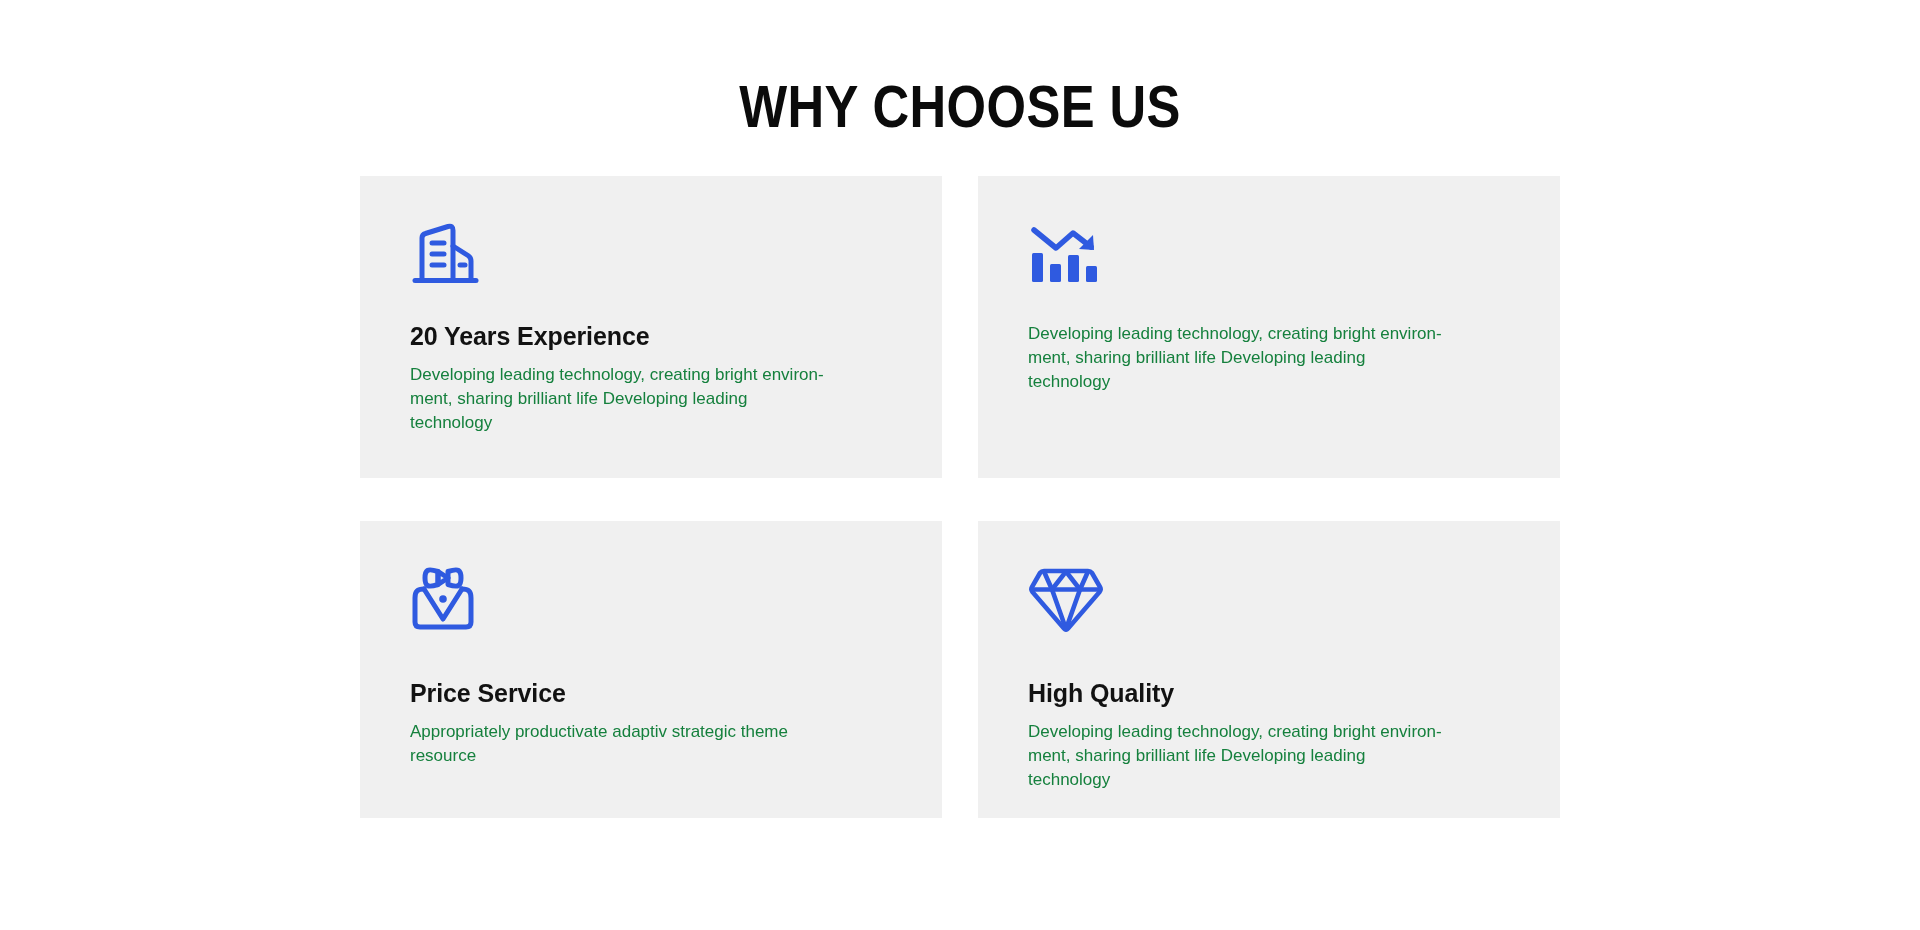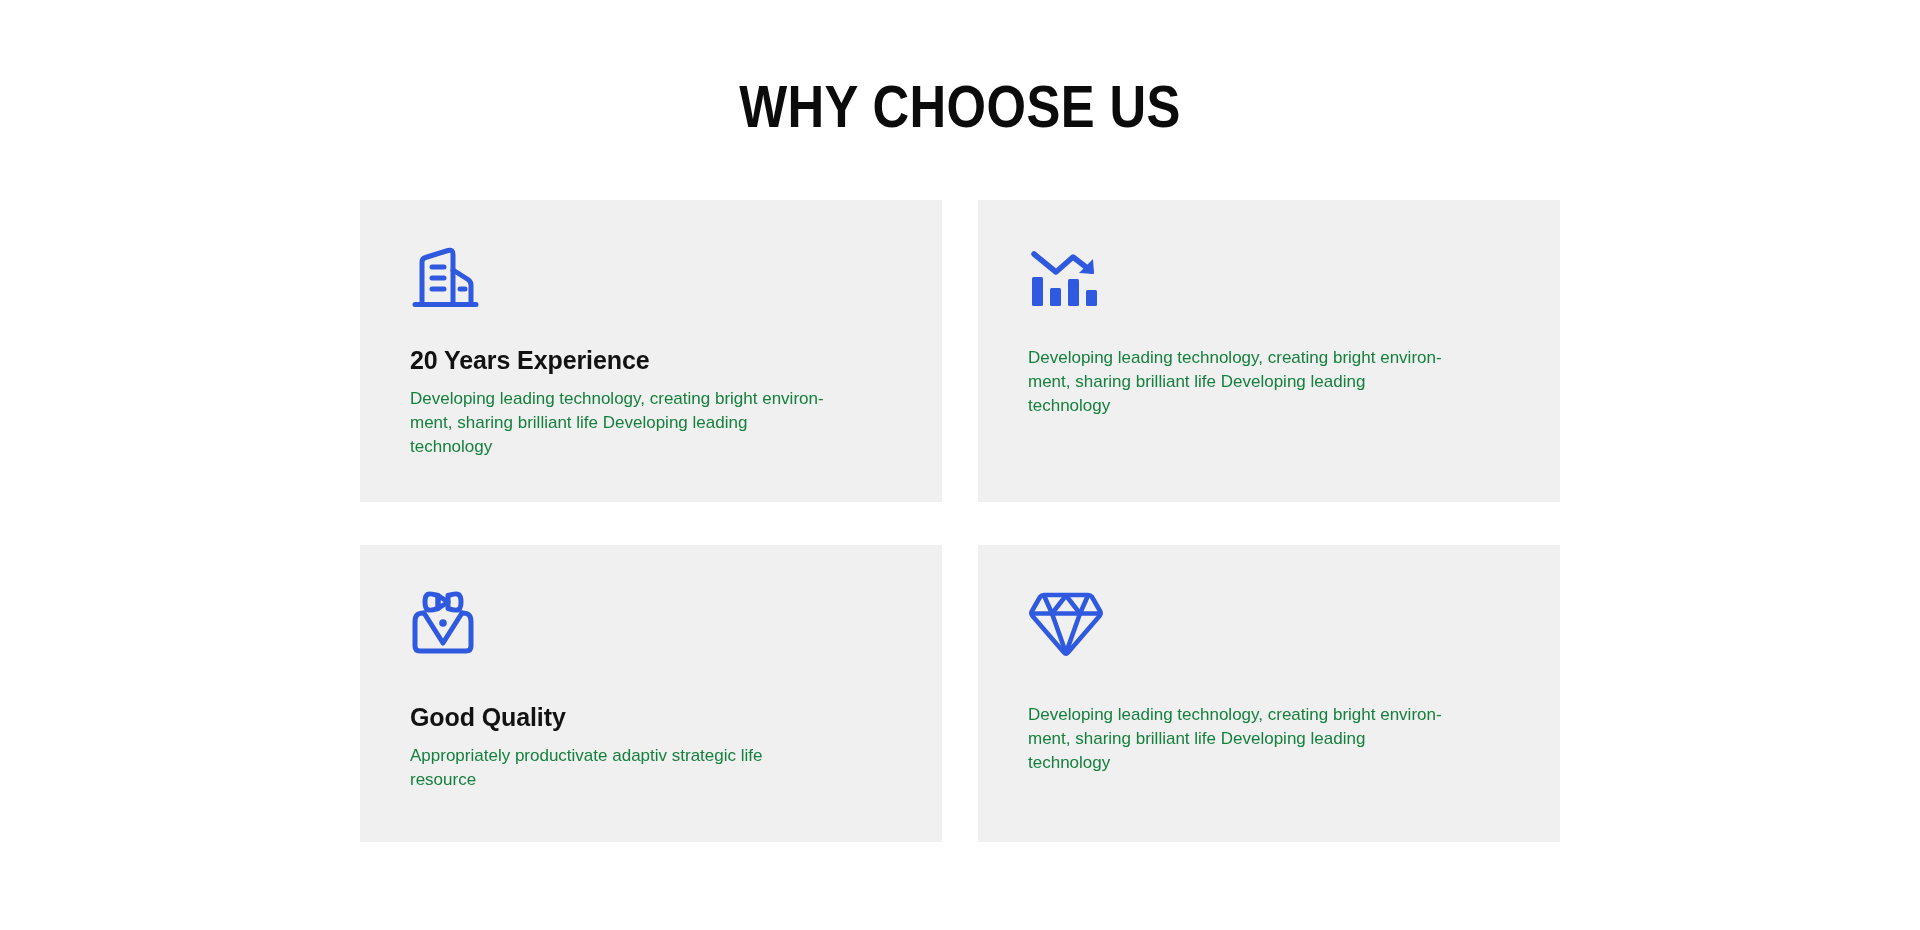--- a/index.html
+++ b/index.html
@@ -29,21 +29,21 @@
     color:#0b0b0b;
     line-height:1;
     transform:scaleX(0.86);
     transform-origin:center center;
     white-space:nowrap;
   }
 
   
   .grid {
     position:absolute;
-    left:360px; top:200px;
+    left:360px; top:176px;
     width:1200px; height:642px;
     display:grid;
     grid-template-columns:582px 582px;
     grid-template-rows:302px 297px;
     column-gap:36px;
     row-gap:43px;
   }
   .card {
     background:#f0f0f0;
     padding:46px 50px 0 50px;
@@ -123,31 +123,32 @@
       <span class="card-icon">
         <svg width="66" height="66" viewBox="0 0 66 66" fill="none" stroke="#2f5ae0" stroke-width="5" stroke-linecap="round" stroke-linejoin="round">
           <path d="M28 4.5 Q20 2 17.5 3.5 Q15 5 15 11 Q15 17 17.5 18.5 Q20 20 28 17.5 Z"></path>
           <path d="M38 4.5 Q46 2 48.5 3.5 Q51 5 51 11 Q51 17 48.5 18.5 Q46 20 38 17.5 Z"></path>
           <path d="M28 4.5 L38 11 L28 17.5 Z"></path>
           <path d="M14 22 Q9 22 7 24 Q5 26 5 31 V55 Q5 60 10 60 H56 Q61 60 61 55 V31 Q61 26 59 24 Q57 22 52 22"></path>
           <path d="M14 22 L33 52 L52 22"></path>
           <circle cx="33" cy="32" r="3.8" fill="#2f5ae0" stroke="none"></circle>
         </svg>
       </span>
-      <div class="card-title">Good Quality</div>
-      <div class="card-desc">Appropriately productivate adaptiv strategic life resource</div>
+      <div class="card-title">Price Service</div>
+      <div class="card-desc">Appropriately productivate adaptiv strategic theme resource</div>
     </div>
 
     <div class="card row2">
       <span class="card-icon">
         <svg width="76" height="66" viewBox="0 0 76 66" fill="none" stroke="#2f5ae0" stroke-width="4.6" stroke-linecap="round" stroke-linejoin="round">
           <path d="M16 4 H60 Q62.5 4 64 6 L72 20 Q73.5 22.5 71.5 25 L40 61.5 Q38 63.8 36 61.5 L4.5 25 Q2.5 22.5 4 20 L12 6 Q13.5 4 16 4 Z"></path>
           <line x1="4" y1="22.5" x2="72" y2="22.5"></line>
           <path d="M16 4.5 L24 22.5 L38 62"></path>
           <path d="M60 4.5 L52 22.5 L38 62"></path>
           <path d="M24 22.5 L38 4.5 L52 22.5"></path>
         </svg>
       </span>
+      <div class="card-title">High Quality</div>
       <div class="card-desc">Developing leading technology, creating bright environ-ment, sharing brilliant life Developing leading technology</div>
     </div>
 
   </div>
 </div>
 
 </body></html>

